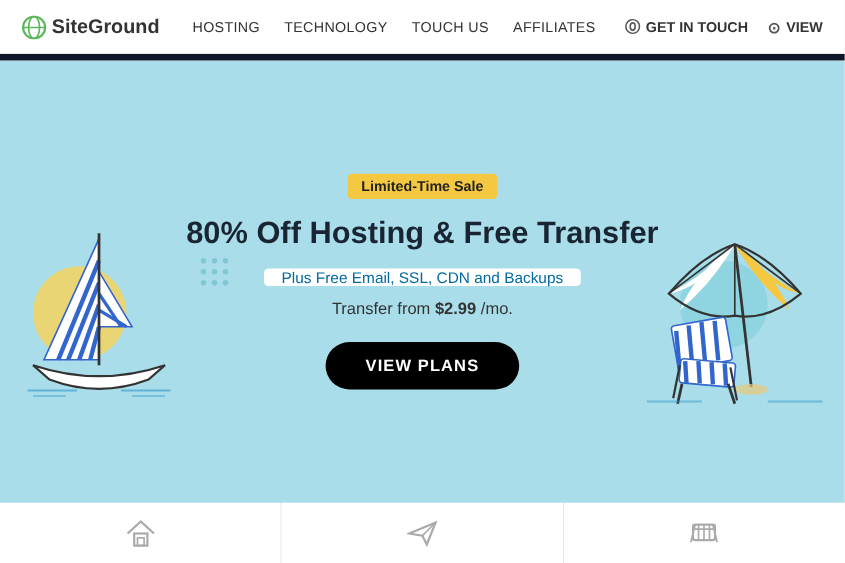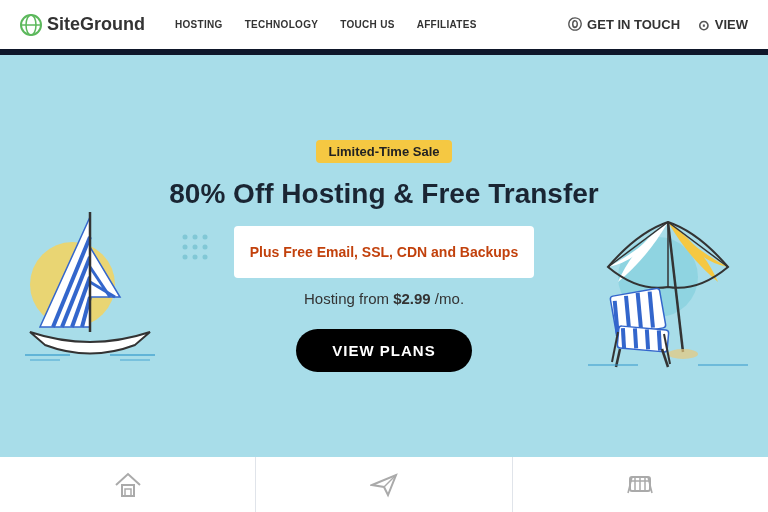--- a/index.html
+++ b/index.html
@@ -29,22 +29,22 @@
     .logo-icon {
       width: 22px;
       height: 22px;
     }
     .nav-links {
       display: flex;
       gap: 22px;
       flex: 1;
     }
     .nav-link {
-      font-size: 10px;
-      font-weight: 700;
+      font-size: 13px;
+      font-weight: 400;
       color: #333;
       text-decoration: none;
       letter-spacing: 0.3px;
       cursor: pointer;
     }
     .nav-link.active {
       color: #333;
     }
     .nav-right {
       display: flex;
@@ -94,24 +94,24 @@
       font-weight: 800;
       color: #1a2533;
       text-align: center;
       line-height: 1.2;
       margin-bottom: 16px;
       max-width: 480px;
     }
 
     .hero-subtitle {
       background: #fff;
-      color: #c2410c;
+      color: #0369a1;
       font-size: 14px;
-      font-weight: 700;
-      padding: 18px 16px;
+      font-weight: 400;
+      padding: 0 16px;
       border-radius: 4px;
       margin-bottom: 12px;
     }
 
     .hero-price {
       font-size: 15px;
       color: #333;
       margin-bottom: 22px;
     }
     .hero-price strong {
@@ -312,21 +312,21 @@
 
     <line x1="0" y1="163" x2="50" y2="163" stroke="#3399cc" stroke-width="2" opacity="0.5"></line>
     <line x1="110" y1="163" x2="160" y2="163" stroke="#3399cc" stroke-width="2" opacity="0.5"></line>
   </svg>
 
   <div style="position:relative; z-index:5; text-align:center; display:flex; flex-direction:column; align-items:center;">
     <div class="sale-badge">Limited-Time Sale</div>
     <h1 class="hero-title">80% Off Hosting &amp; Free Transfer</h1>
     <div class="hero-subtitle">Plus Free Email, SSL, CDN and Backups</div>
     <p class="hero-price">
-      <span>Hosting from </span><strong>$2.99</strong><span> /mo.</span>
+      <span>Transfer from </span><strong>$2.99</strong><span> /mo.</span>
     </p>
     <button class="view-plans-btn">VIEW PLANS</button>
   </div>
 </section>
 
 <div class="bottom-cards">
   <div class="bottom-card">
     <svg width="28" height="28" viewBox="0 0 28 28">
       <polyline points="2,14 14,3 26,14" fill="none" stroke="#aaa" stroke-width="2"></polyline>
       <rect x="8" y="14" width="12" height="11" fill="none" stroke="#aaa" stroke-width="2"></rect>

